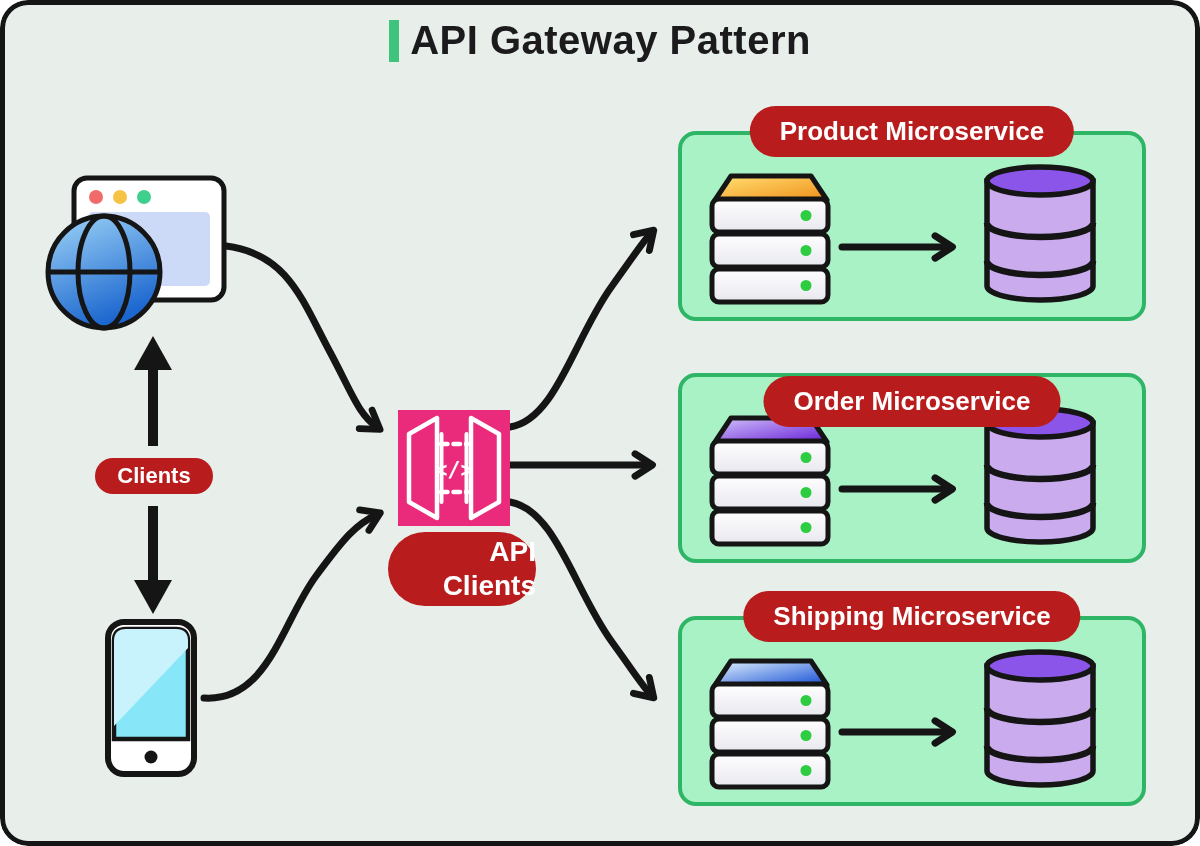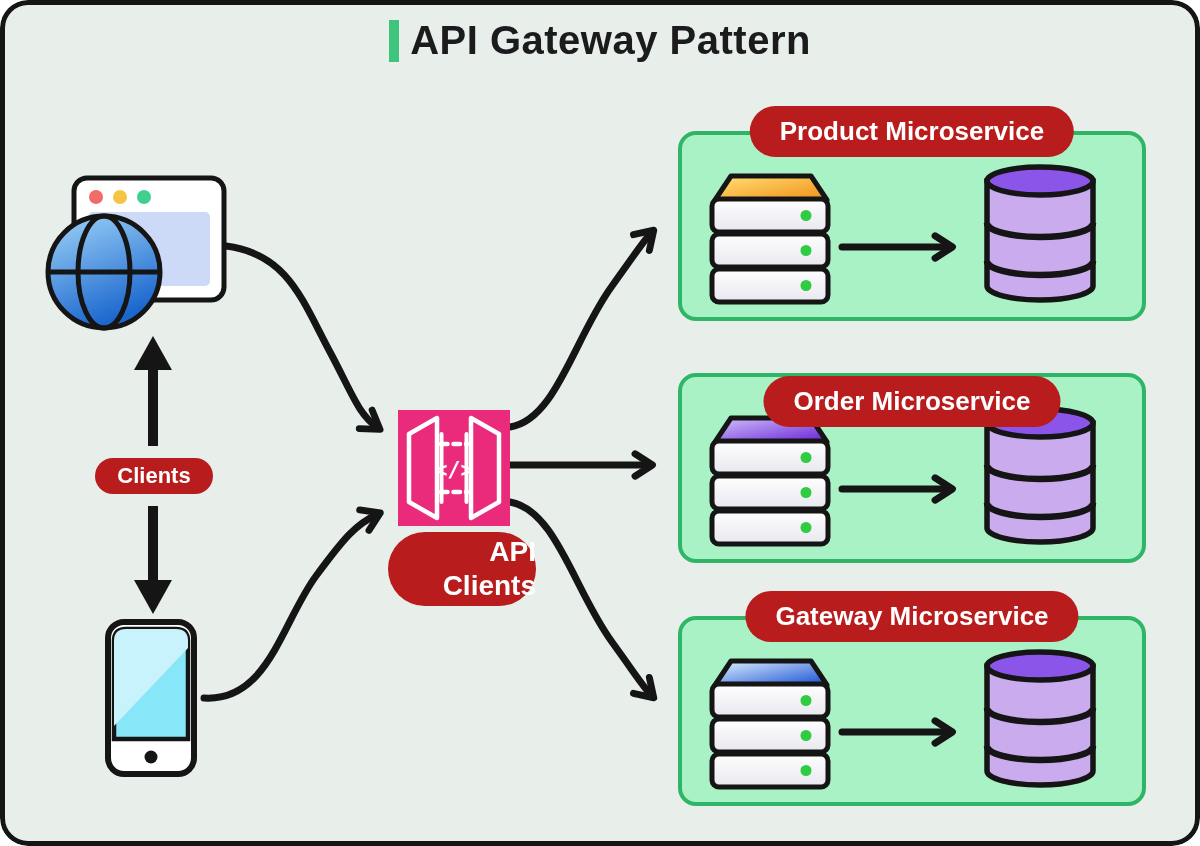--- a/index.html
+++ b/index.html
@@ -162,21 +162,21 @@
         <path d="M987,181 L987,286 A53,14 0 0 0 1093,286 L1093,181 Z" stroke="#151515" stroke-width="5.5" fill="#c9abee"></path>
         <ellipse cx="1040" cy="181" rx="53" ry="14" stroke="#151515" stroke-width="5.5" fill="#8a55e8"></ellipse>
         <path d="M987,223 A53,14 0 0 0 1093,223" fill="none" stroke="#151515" stroke-width="6.5"></path>
         <path d="M987,261 A53,14 0 0 0 1093,261" fill="none" stroke="#151515" stroke-width="6.5"></path>
       </g>
     </g>
   </svg>
 
   <div class="pill service-pill sp0">Product Microservice</div>
   <div class="pill service-pill sp1">Order Microservice</div>
-  <div class="pill service-pill sp2">Gateway Microservice</div>
+  <div class="pill service-pill sp2">Shipping Microservice</div>
 
   <div class="pill clients-pill">Clients</div>
 
   <div class="pill gateway-pill">
     <span>API</span>
     <span>Clients</span>
   </div>
 
   <div class="frame"></div>
 </div>

